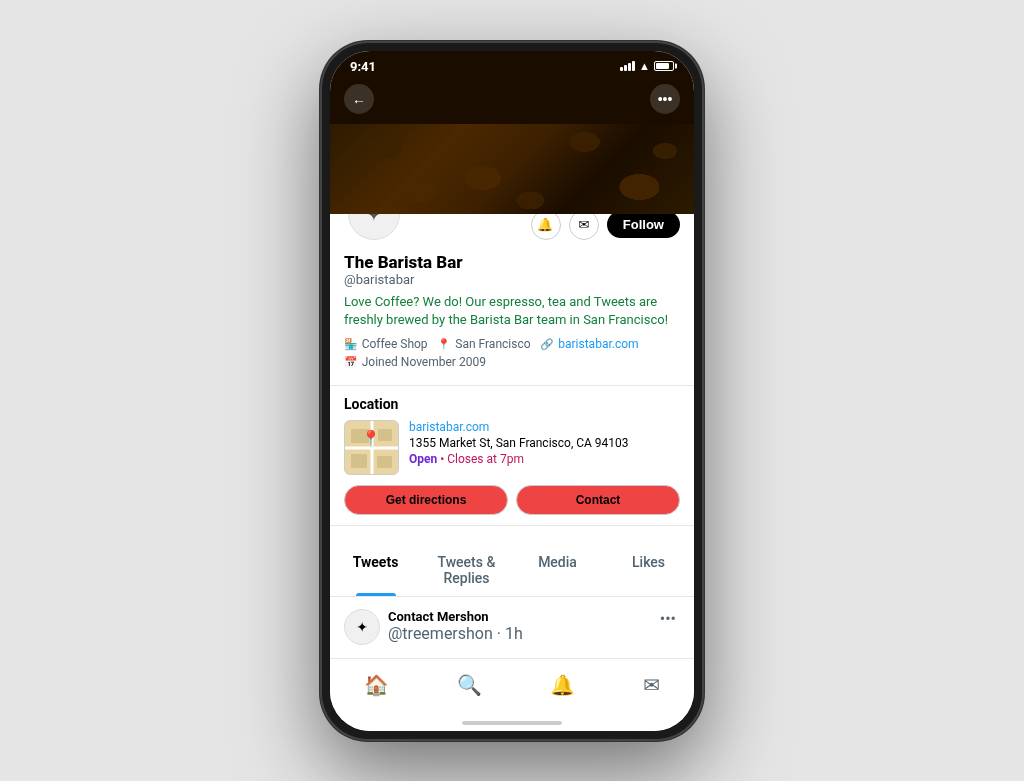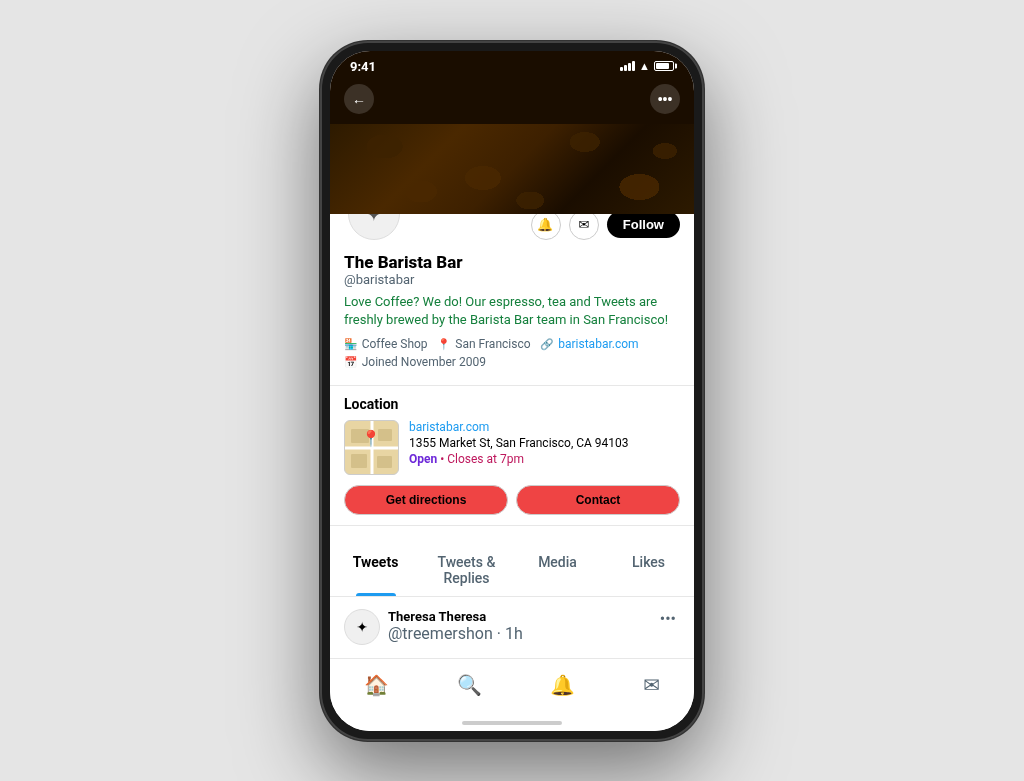--- a/index.html
+++ b/index.html
@@ -623,21 +623,21 @@
         <div class="tab-item active">Tweets</div>
         <div class="tab-item">Tweets &amp; Replies</div>
         <div class="tab-item">Media</div>
         <div class="tab-item">Likes</div>
       </div>
 
       <div class="tweet-card">
         <div class="tweet-header">
           <div class="tweet-avatar">✦</div>
           <div class="tweet-user-info">
-            <div class="tweet-name">Theresa Theresa</div>
+            <div class="tweet-name">Contact Mershon</div>
             <div class="tweet-handle-time">
               <span>@treemershon</span>
               <span> · </span>
               <span>1h</span>
             </div>
           </div>
           <div class="tweet-more">•••</div>
         </div>
 
       </div>

